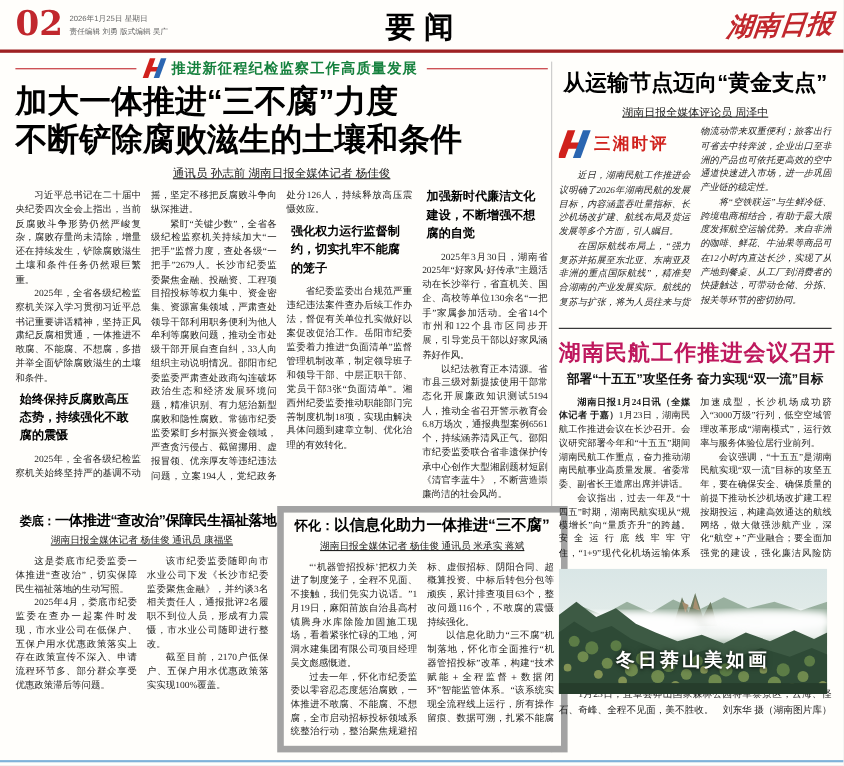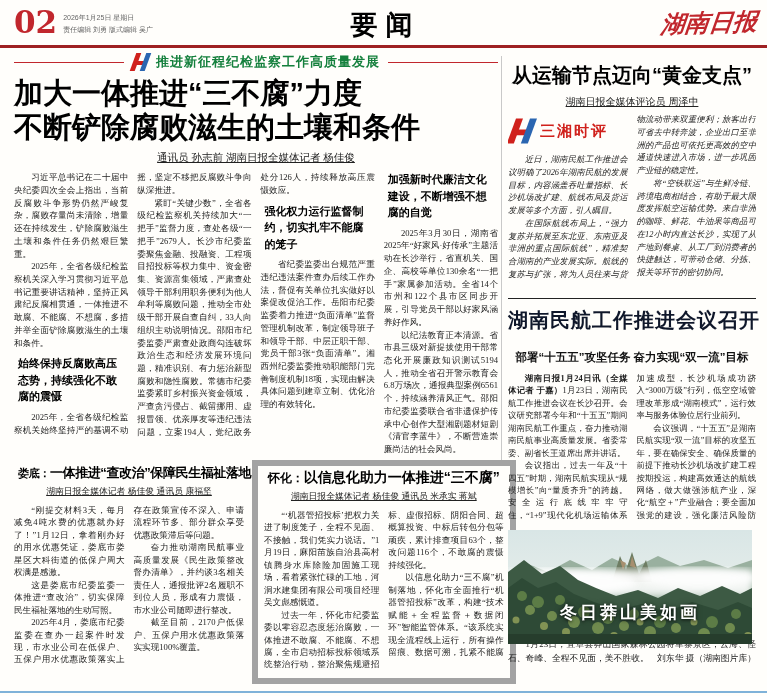--- a/index.html
+++ b/index.html
@@ -54,22 +54,22 @@
   
   .right-col{position:absolute;left:508px;top:58px;width:248px;}
   .c-head{margin:4px 0 6px;text-align:center;font-family:"Liberation Sans",sans-serif;font-weight:900;
         font-size:20px;color:#000;white-space:nowrap;}
   .commentary .cols2{font-size:8.4px;line-height:1.52;height:176px;font-style:italic;margin-top:5px;}
   .sxsp-logo{display:flex;align-items:center;height:30px;margin:2px 0 8px 2px;break-inside:avoid;font-style:normal;}
   .sxsp-logo .hmark{transform:scale(1.4);transform-origin:left center;margin-right:12px;}
   .sxsp-label{font-family:"Liberation Sans",sans-serif;font-weight:900;font-size:15px;color:#d0211c;letter-spacing:2px;}
   .divider{border:none;border-top:1.5px solid #222;margin:8px 0;}
   .avi-head{margin:4px 0 2px;text-align:center;font-family:"Liberation Sans",sans-serif;font-weight:900;
-        font-size:20px;letter-spacing:1px;color:#0f172a;white-space:nowrap;}
-  .avi-sub{margin:16px 0 8px;text-align:center;font-family:"Liberation Sans",sans-serif;font-weight:bold;
+        font-size:20px;letter-spacing:1px;color:#be185d;white-space:nowrap;}
+  .avi-sub{margin:3px 0 8px;text-align:center;font-family:"Liberation Sans",sans-serif;font-weight:bold;
         font-size:11.5px;color:#111;white-space:nowrap;}
   .aviation .cols2{font-size:8.4px;line-height:1.48;height:150px;}
   .photo{position:relative;margin:7px 0 0;width:244px;height:103px;}
   .photo svg{display:block;width:244px;height:114px;}
   .overlay-title{position:absolute;left:0;right:0;bottom:9px;text-align:center;
         font-family:"Liberation Sans",sans-serif;font-weight:900;font-size:17px;letter-spacing:3px;color:#fff;
         text-shadow:0 1px 3px rgba(0,0,0,.75),0 0 6px rgba(0,0,0,.4);}
   .caption{margin:5px 0 0;font-size:8.8px;line-height:1.55;text-align:justify;color:#1c1c1c;}
   .caption .cap-text{text-indent:2em;}
   .caption .cap-text::before{content:"\2003\2003";}
@@ -124,24 +124,23 @@
         <p>2025年3月30日，湖南省2025年“好家风·好传承”主题活动在长沙举行，省直机关、国企、高校等单位130余名“一把手”家属参加活动。全省14个市州和122个县市区同步开展，引导党员干部以好家风涵养好作风。</p>
         <p>以纪法教育正本清源。省市县三级对新提拔使用干部常态化开展廉政知识测试5194人，推动全省召开警示教育会6.8万场次，通报典型案例6561个，持续涵养清风正气。邵阳市纪委监委联合省非遗保护传承中心创作大型湘剧题材短剧《清官李蓝牛》，不断营造崇廉尚洁的社会风尚。</p>
       </div>
   </section>
 
   <section class="bottom-row">
     <article class="loudi">
       <h2 class="sub-head"><span class="prefix">娄底：</span><span>一体推进“查改治”保障民生福祉落地</span></h2>
       <div class="byline small">湖南日报全媒体记者 杨佳俊 通讯员 康福坚</div>
       <div class="body cols2">
-          <p>“刚提交材料3天，每月减免4吨水费的优惠就办好了！”1月12日，拿着刚办好的用水优惠凭证，娄底市娄星区大科街道的低保户周大权满是感激。</p>
           <p>这是娄底市纪委监委一体推进“查改治”，切实保障民生福祉落地的生动写照。</p>
           <p>2025年4月，娄底市纪委监委在查办一起案件时发现，市水业公司在低保户、五保户用水优惠政策落实上存在政策宣传不深入、申请流程环节多、部分群众享受优惠政策滞后等问题。</p>
-          <p>奋力推动湖南民航事业高质量发展《民生政策整改督办清单》，并约谈3名相关责任人，通报批评2名履职不到位人员，形成有力震慑，市水业公司随即进行整改。</p>
+          <p>该市纪委监委随即向市水业公司下发《长沙市纪委监委聚焦金融》，并约谈3名相关责任人，通报批评2名履职不到位人员，形成有力震慑，市水业公司随即进行整改。</p>
           <p>截至目前，2170户低保户、五保户用水优惠政策落实实现100%覆盖。</p>
         </div>
     </article>
     <article class="huaihua">
       <h2 class="sub-head"><span class="prefix">怀化：</span><span>以信息化助力一体推进“三不腐”</span></h2>
       <div class="byline small">湖南日报全媒体记者 杨佳俊 通讯员 米承实 蒋斌</div>
       <div class="body cols2">
           <p>“‘机器管招投标’把权力关进了制度笼子，全程不见面、不接触，我们凭实力说话。”1月19日，麻阳苗族自治县高村镇腾身水库除险加固施工现场，看着紧张忙碌的工地，河洞水建集团有限公司项目经理吴文彪感慨道。</p>
           <p>过去一年，怀化市纪委监委以零容忍态度惩治腐败，一体推进不敢腐、不能腐、不想腐，全市启动招标投标领域系统整治行动，整治聚焦规避招标、虚假招标、阴阳合同、超概算投资、中标后转包分包等顽疾，累计排查项目63个，整改问题116个，不敢腐的震慑持续强化。</p>
           <p>以信息化助力“三不腐”机制落地，怀化市全面推行“机器管招投标”改革，构建“技术赋能＋全程监督＋数据闭环”智能监管体系。“该系统实现全流程线上运行，所有操作留痕、数据可溯，扎紧不能腐的制度笼子。”怀化市纪委监委相关负责人介绍。</p>

